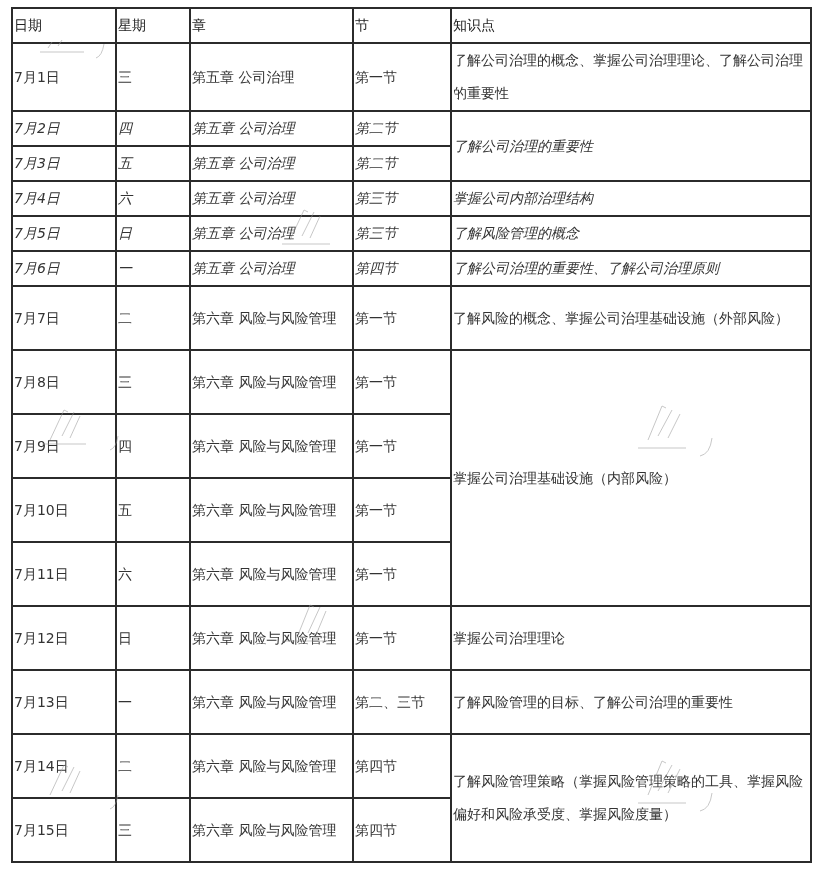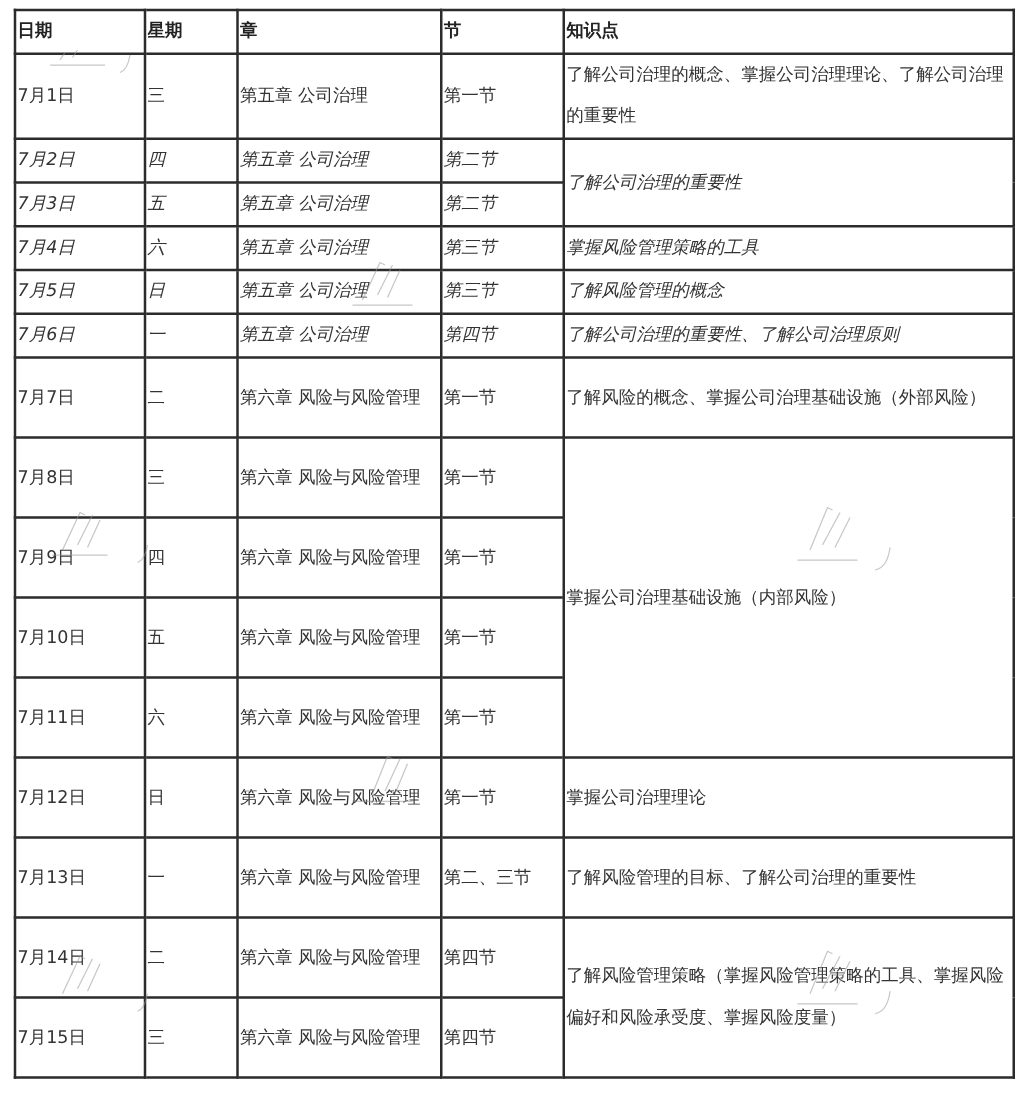--- a/index.html
+++ b/index.html
@@ -28,27 +28,27 @@
     padding: 0 0 0 1px;
     font-size: 14px;
     line-height: 33px;
     vertical-align: middle;
     text-align: left;
     font-weight: normal;
     word-break: break-all;
     overflow: hidden;
   }
   table.schedule th {
-    font-weight: bold;
+    font-weight: normal;
     color: #222222;
     height: 30px;
     border-radius: 10px;
   }
   tr.h1 td { height: 30px; font-style: italic; }
-  tr.h2 td { height: 62px; }
+  tr.h2 td { height: 62px; border-radius: 26px; }
   col.c-date { width: 104px; }
   col.c-week { width: 74px; }
   col.c-chap { width: 163px; }
   col.c-sec  { width: 98px; }
   col.c-know { width: 360px; }
   .watermark {
     position: absolute;
     pointer-events: none;
     opacity: 0.55;
   }
@@ -96,21 +96,21 @@
       <td>五</td>
       <td>第五章 公司治理</td>
       <td>第二节</td>
     </tr>
 
     <tr class="h1">
       <td>7月4日</td>
       <td>六</td>
       <td>第五章 公司治理</td>
       <td>第三节</td>
-      <td>掌握风险管理策略的工具</td>
+      <td>掌握公司内部治理结构</td>
     </tr>
 
     <tr class="h1">
       <td>7月5日</td>
       <td>日</td>
       <td>第五章 公司治理</td>
       <td>第三节</td>
       <td>了解风险管理的概念</td>
     </tr>
 

